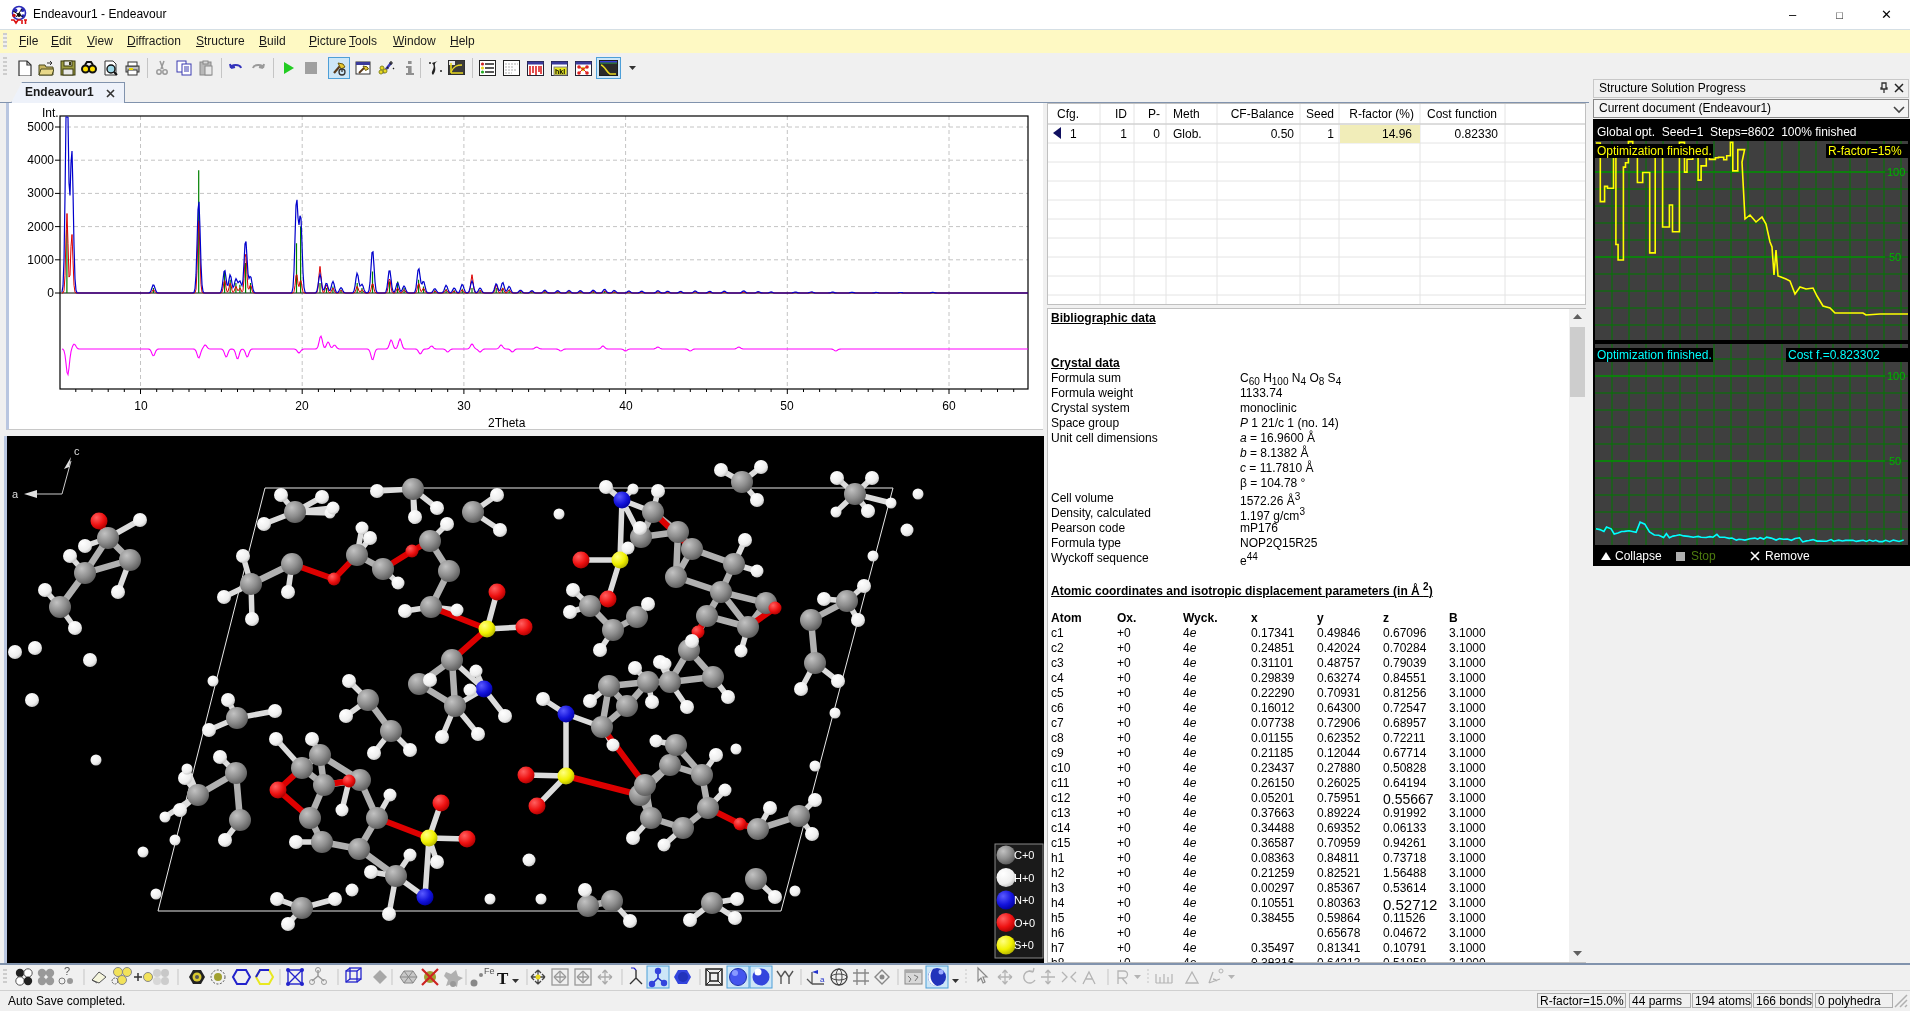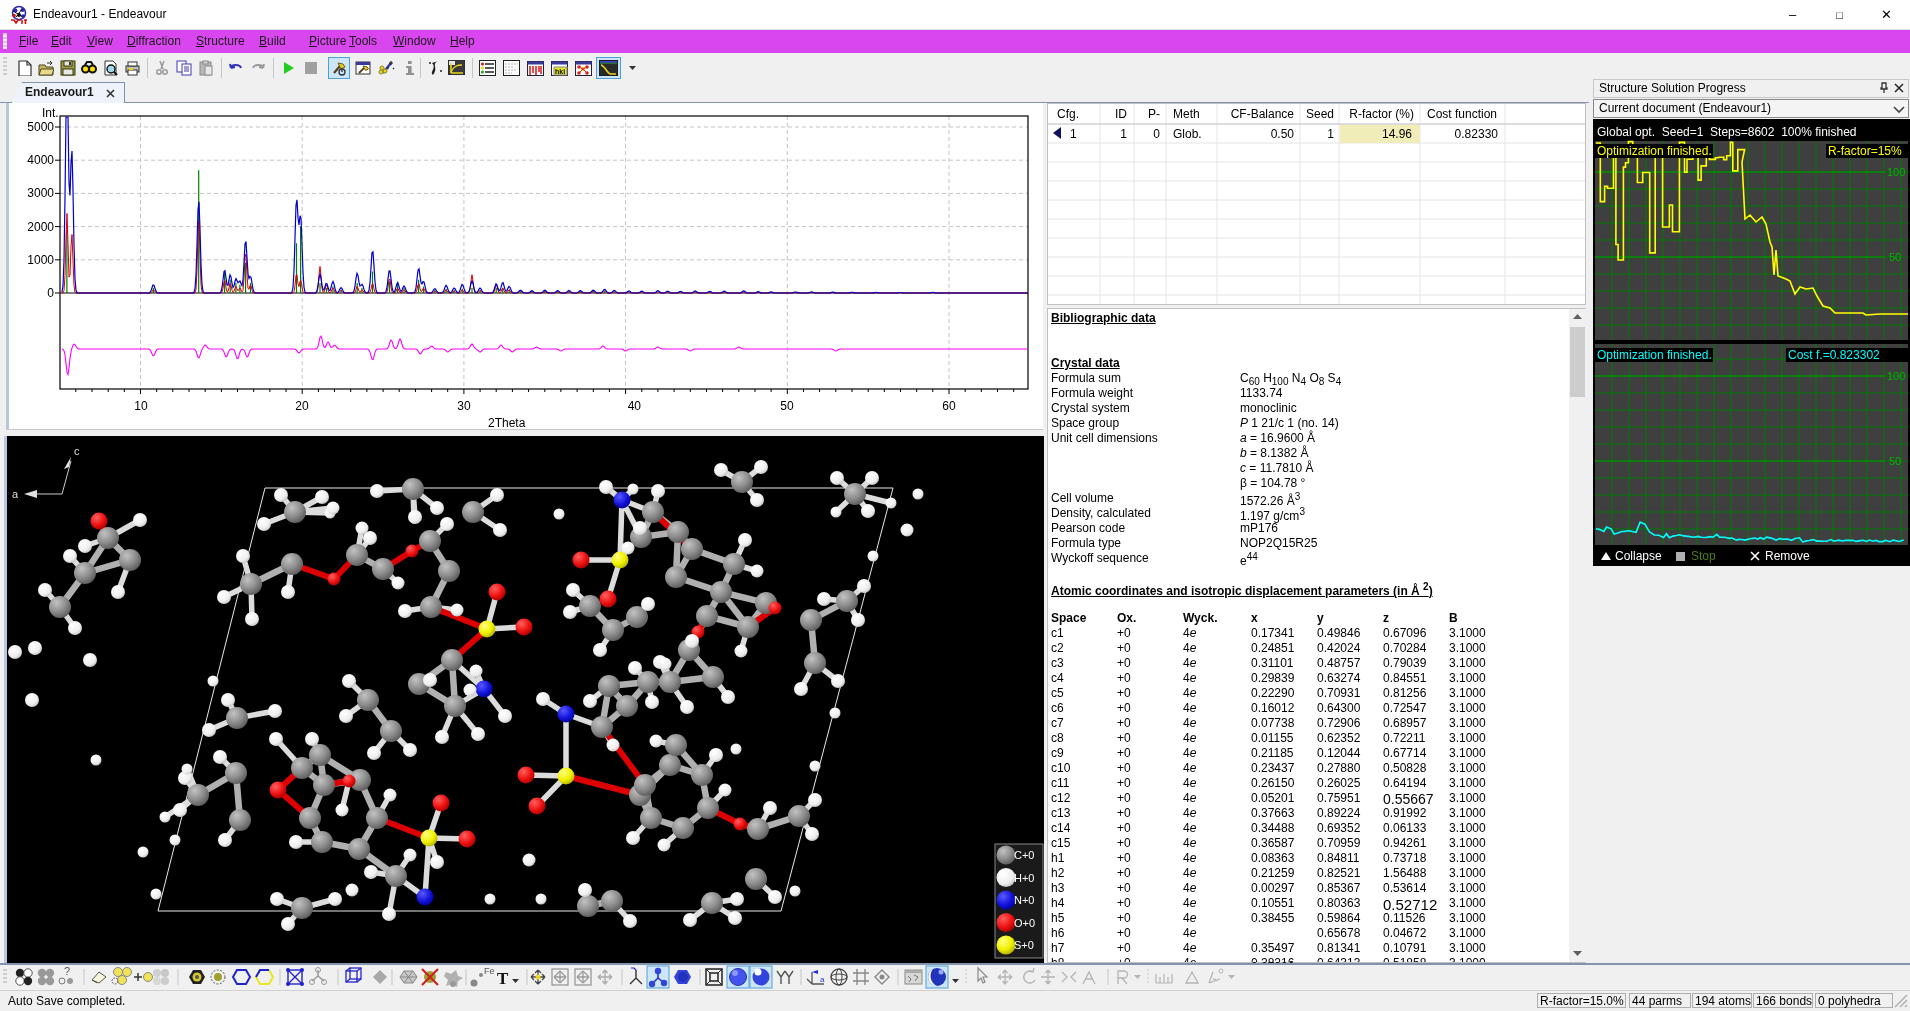--- a/index.html
+++ b/index.html
@@ -1,21 +1,21 @@
 <!DOCTYPE html>
 <html><head><meta charset="utf-8">
 <style>
 *{margin:0;padding:0;box-sizing:border-box}
 html,body{width:1910px;height:1011px;overflow:hidden;background:#f0f0f0;
  font-family:"Liberation Sans",sans-serif;-webkit-font-smoothing:antialiased}
 .abs{position:absolute}
 #titlebar{position:absolute;left:0;top:0;width:1910px;height:30px;background:#fff;border-bottom:1px solid #d5dfe5}
 #titlebar .ttl{position:absolute;left:33px;top:7px;font-size:12px;color:#000}
 .winbtn{position:absolute;top:0;width:47px;height:30px;color:#000;font-size:13px;text-align:center;line-height:30px}
-#menubar{position:absolute;left:0;top:30px;width:1910px;height:23px;background:#d946ef}
+#menubar{position:absolute;left:0;top:30px;width:1910px;height:23px;background:#fef9c3}
 #menubar span.mi{position:absolute;top:4px;font-size:12px;color:#1a1a1a}
 #menubar span.mi u{text-decoration:underline}
 #toolbar{position:absolute;left:0;top:53px;width:1910px;height:28px;background:#f0f0f0}
 #tabbar{position:absolute;left:0;top:81px;width:1910px;height:22px;background:#f0f0f0;border-bottom:1px solid #8193ad}
 #tab1{position:absolute;left:11px;top:1px;width:114px;height:21px;background:#eef2fa;border:1px solid #8193ad;border-bottom:none;clip-path:polygon(0 100%,11px 0,100% 0,100% 100%)}
 #tab1t{position:absolute;left:25px;top:4px;font-size:12px;font-weight:bold;color:#1a1a1a}
 .grip{position:absolute;width:4px;background:repeating-linear-gradient(180deg,#cdcdcd 0 2px,#f0f0f0 2px 4px)}
 .sep{position:absolute;width:1px;background:#c5c5c5}
 .panel{position:absolute;background:#fff}
 </style></head>
@@ -215,21 +215,21 @@
 <span class="abs" style="left:42px;top:106px;font-size:12px">Int.</span>
 <span class="abs" style="left:14px;top:286px;width:40px;text-align:right;font-size:12px">0</span>
 <span class="abs" style="left:14px;top:253px;width:40px;text-align:right;font-size:12px">1000</span>
 <span class="abs" style="left:14px;top:220px;width:40px;text-align:right;font-size:12px">2000</span>
 <span class="abs" style="left:14px;top:186px;width:40px;text-align:right;font-size:12px">3000</span>
 <span class="abs" style="left:14px;top:153px;width:40px;text-align:right;font-size:12px">4000</span>
 <span class="abs" style="left:14px;top:120px;width:40px;text-align:right;font-size:12px">5000</span>
 <span class="abs" style="left:126px;top:399px;width:30px;text-align:center;font-size:12px">10</span>
 <span class="abs" style="left:287px;top:399px;width:30px;text-align:center;font-size:12px">20</span>
 <span class="abs" style="left:449px;top:399px;width:30px;text-align:center;font-size:12px">30</span>
-<span class="abs" style="left:611px;top:399px;width:30px;text-align:right;font-size:12px">40</span>
+<span class="abs" style="left:611px;top:399px;width:30px;text-align:center;font-size:12px">40</span>
 <span class="abs" style="left:772px;top:399px;width:30px;text-align:center;font-size:12px">50</span>
 <span class="abs" style="left:934px;top:399px;width:30px;text-align:center;font-size:12px">60</span>
 <span class="abs" style="left:488px;top:416px;font-size:12px">2Theta</span>
 <div class="abs" style="left:5px;top:430px;width:1039px;height:7px;background:#f0f0f0"></div>
 <div class="abs" style="left:4px;top:436px;width:1040px;height:527px;background:#000;border-left:3px solid #b9c6e0"></div>
 <svg class="abs" style="left:0;top:0" width="1910" height="1011" viewBox="0 0 1910 1011">
     <defs>
       <radialGradient id="gC" cx="35%" cy="30%" r="75%">
         <stop offset="0%" stop-color="#c2c2c2"></stop>
         <stop offset="55%" stop-color="#8e8e8e"></stop>
@@ -543,21 +543,21 @@
 <span class="abs" style="left:1240px;top:491px;font-size:12px;white-space:nowrap">1572.26 Å<sup>3</sup></span>
 <span class="abs" style="left:1051px;top:506px;font-size:12px;white-space:nowrap">Density, calculated</span>
 <span class="abs" style="left:1240px;top:506px;font-size:12px;white-space:nowrap">1.197 g/cm<sup>3</sup></span>
 <span class="abs" style="left:1051px;top:521px;font-size:12px;white-space:nowrap">Pearson code</span>
 <span class="abs" style="left:1240px;top:521px;font-size:12px;white-space:nowrap">mP176</span>
 <span class="abs" style="left:1051px;top:536px;font-size:12px;white-space:nowrap">Formula type</span>
 <span class="abs" style="left:1240px;top:536px;font-size:12px;white-space:nowrap">NOP2Q15R25</span>
 <span class="abs" style="left:1051px;top:551px;font-size:12px;white-space:nowrap">Wyckoff sequence</span>
 <span class="abs" style="left:1240px;top:551px;font-size:12px;white-space:nowrap">e<sup>44</sup></span>
 <span class="abs" style="left:1051px;top:581px;font-size:12px;white-space:nowrap;font-weight:bold;text-decoration:underline">Atomic coordinates and isotropic displacement parameters (in Å <sup>2</sup>)</span>
-<span class="abs" style="left:1051px;top:611px;font-size:12px;white-space:nowrap;font-weight:bold">Space</span>
+<span class="abs" style="left:1051px;top:611px;font-size:12px;white-space:nowrap;font-weight:bold">Atom</span>
 <span class="abs" style="left:1117px;top:611px;font-size:12px;white-space:nowrap;font-weight:bold">Ox.</span>
 <span class="abs" style="left:1183px;top:611px;font-size:12px;white-space:nowrap;font-weight:bold">Wyck.</span>
 <span class="abs" style="left:1251px;top:611px;font-size:12px;white-space:nowrap;font-weight:bold">x</span>
 <span class="abs" style="left:1317px;top:611px;font-size:12px;white-space:nowrap;font-weight:bold">y</span>
 <span class="abs" style="left:1383px;top:611px;font-size:12px;white-space:nowrap;font-weight:bold">z</span>
 <span class="abs" style="left:1449px;top:611px;font-size:12px;white-space:nowrap;font-weight:bold">B</span>
 <span class="abs" style="left:1051px;top:626px;font-size:12px;white-space:nowrap">c1</span>
 <span class="abs" style="left:1117px;top:626px;font-size:12px;white-space:nowrap">+0</span>
 <span class="abs" style="left:1183px;top:626px;font-size:12px;white-space:nowrap">4<i>e</i></span>
 <span class="abs" style="left:1251px;top:626px;font-size:12px;white-space:nowrap">0.17341</span>

